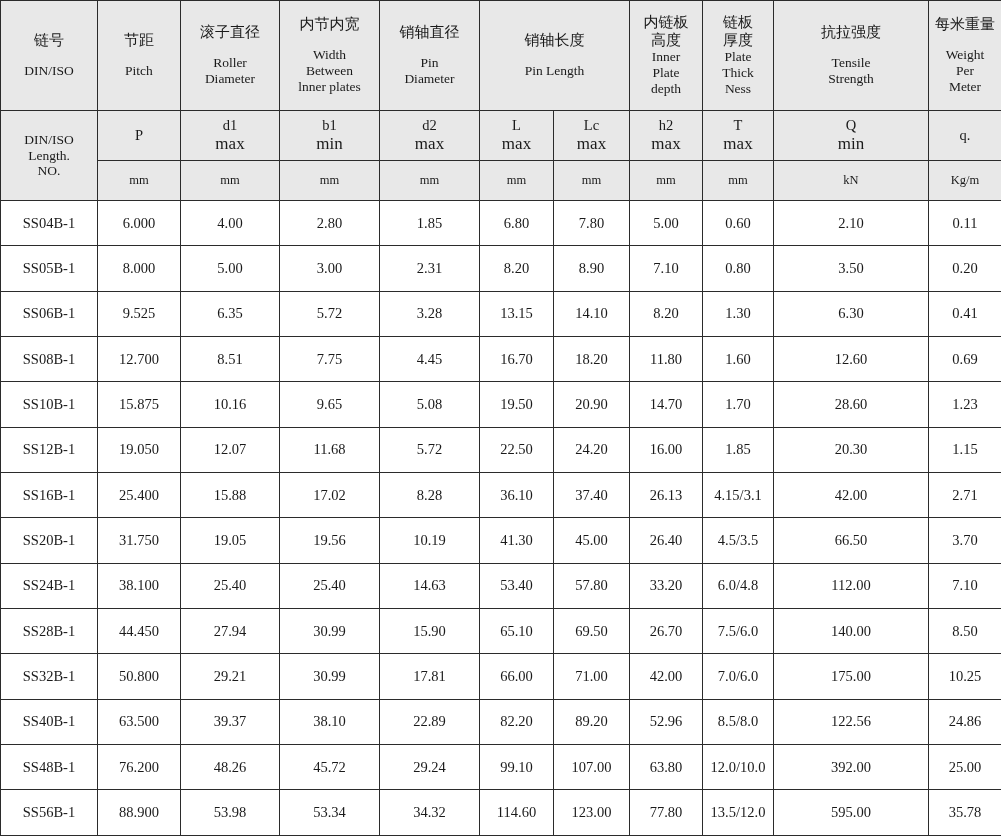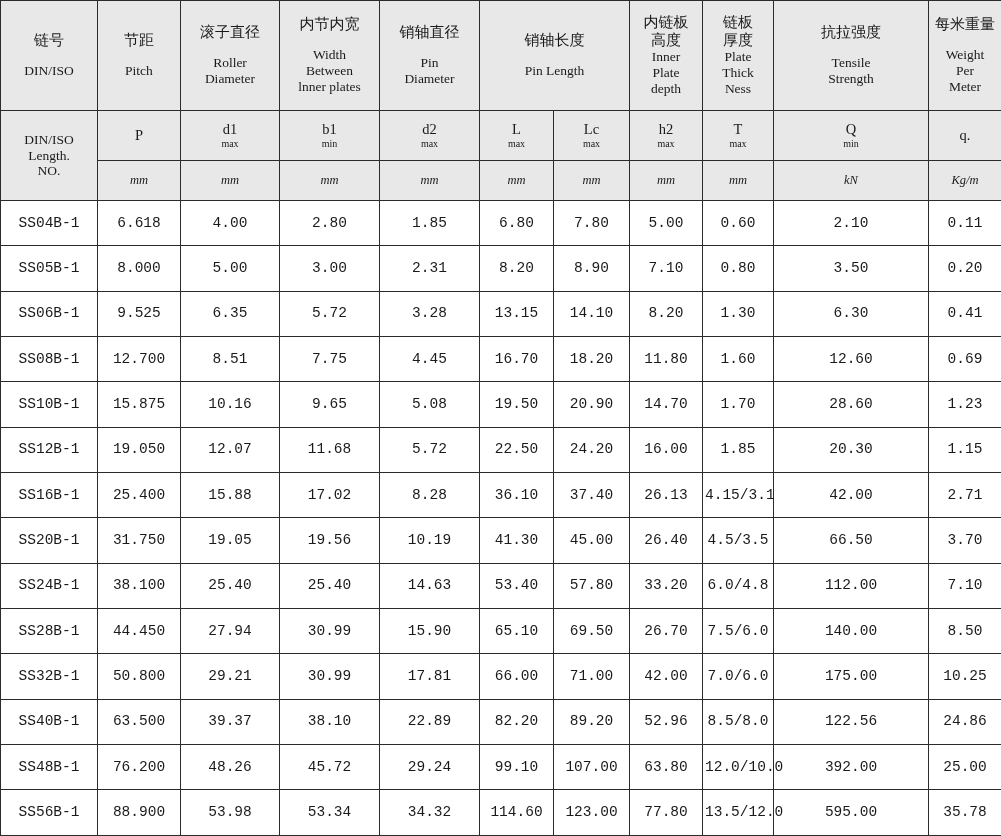--- a/index.html
+++ b/index.html
@@ -57,42 +57,40 @@
     height: 50px;
   }
   .unit-row {
     height: 40px;
   }
   .sym-main {
     font-size: 14.5px;
     display: block;
   }
   .sym-sub {
-    font-size: 10px;
+    font-size: 17px;
     display: block;
   }
   .unit-txt {
     font-size: 12.5px;
-    font-style: italic;
   }
   
   .col-chain-top {
     height: 110px;
   }
   .col-chain-bot {
     height: 90px;
   }
   .chain-line {
     display: block;
     font-size: 13.5px;
   }
   
   tbody tr {
     height: 32px;
-    font-family: Liberation Mono, monospace;
   }
   tbody td {
     font-size: 14.5px;
   }
   .c-name { width: 97px; }
   .c-p    { width: 83px; }
   .c-d1   { width: 99px; }
   .c-b1   { width: 100px; }
   .c-d2   { width: 100px; }
   .c-L    { width: 74px; }
@@ -253,21 +251,21 @@
       <td class="unit-txt">mm</td>
       <td class="unit-txt">mm</td>
       <td class="unit-txt">kN</td>
       <td class="unit-txt">Kg/m</td>
     </tr>
   </thead>
 
   <tbody id="table-body">
       <tr>
         <td>SS04B-1</td>
-        <td>6.618</td>
+        <td>6.000</td>
         <td>4.00</td>
         <td>2.80</td>
         <td>1.85</td>
         <td>6.80</td>
         <td>7.80</td>
         <td>5.00</td>
         <td>0.60</td>
         <td>2.10</td>
         <td>0.11</td>
       </tr>

